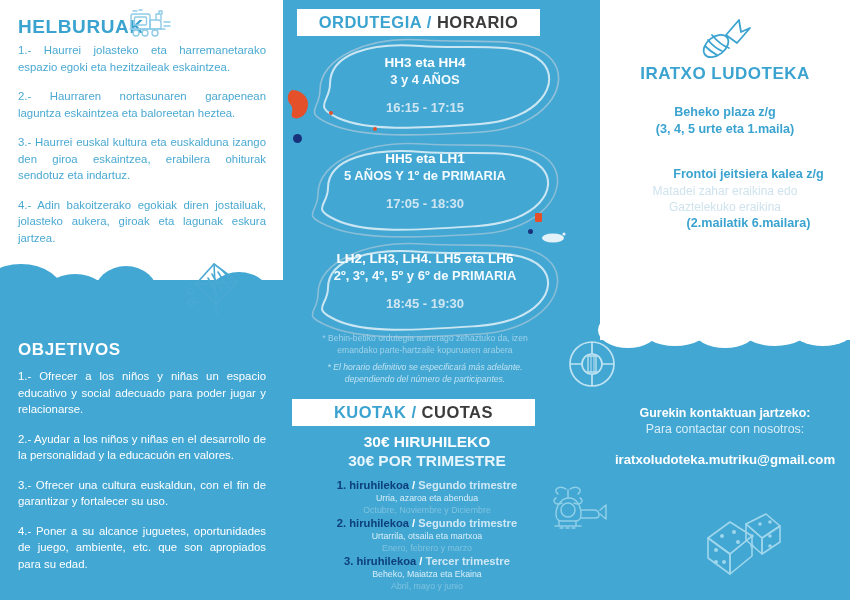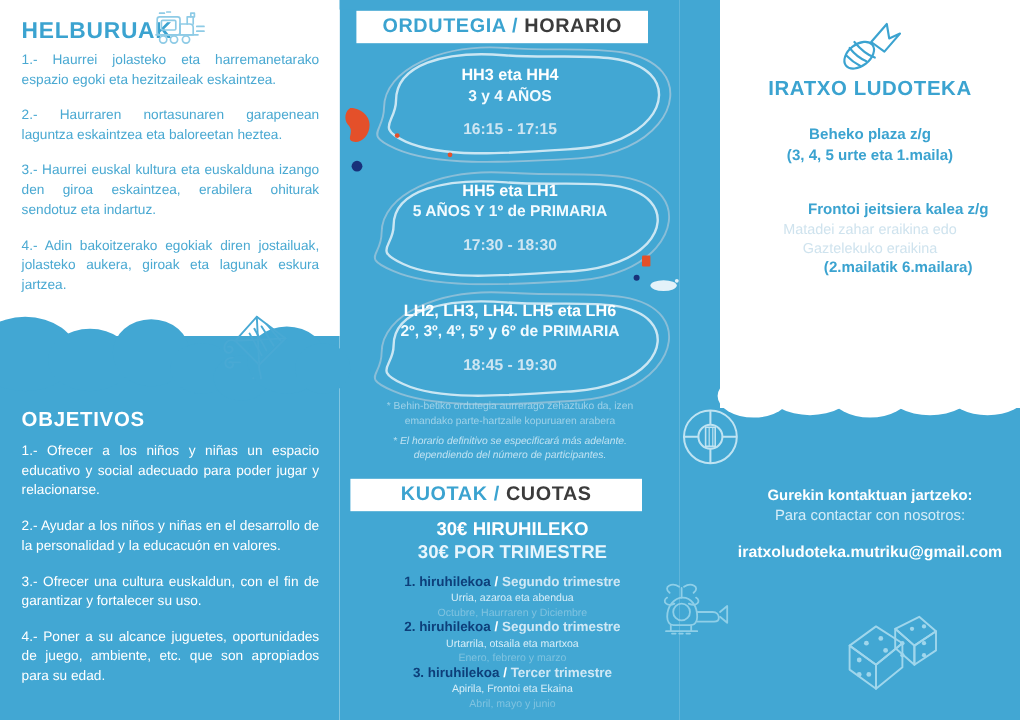--- a/index.html
+++ b/index.html
@@ -207,21 +207,21 @@
   </div>
 
   <div class="sched" style="top:54px;">
     <div class="l1">HH3 eta HH4</div>
     <div class="l2">3 y 4 AÑOS</div>
     <div class="l3">16:15 - 17:15</div>
   </div>
   <div class="sched" style="top:150px;">
     <div class="l1">HH5 eta LH1</div>
     <div class="l2">5 AÑOS Y 1º de PRIMARIA</div>
-    <div class="l3">17:30 - 18:30</div>
+    <div class="l3">17:05 - 18:30</div>
   </div>
   <div class="sched" style="top:250px;">
     <div class="l1">LH2, LH3, LH4. LH5 eta LH6</div>
     <div class="l2">2º, 3º, 4º, 5º y 6º de PRIMARIA</div>
     <div class="l3">18:45 - 19:30</div>
   </div>
 
   <div class="footnote" style="top:333px;">
     <div>* Behin-betiko ordutegia aurrerago zehaztuko da, izen</div>
     <div>emandako parte-hartzaile kopuruaren arabera</div>
@@ -242,38 +242,38 @@
     <div class="big2">30€ POR TRIMESTRE</div>
   </div>
 
   <div class="tri" style="top:478px;">
     <div class="hd">
       <span class="a">1. hiruhilekoa</span>
       <span class="b">/</span>
       <span class="c">Segundo trimestre</span>
     </div>
     <div class="s1">Urria, azaroa eta abendua</div>
-    <div class="s2">Octubre, Haurraren y Diciembre</div>
+    <div class="s2">Octubre, Noviembre y Diciembre</div>
   </div>
   <div class="tri" style="top:516px;">
     <div class="hd">
       <span class="a">2. hiruhilekoa</span>
       <span class="b">/</span>
       <span class="c">Segundo trimestre</span>
     </div>
     <div class="s1">Urtarrila, otsaila eta martxoa</div>
     <div class="s2">Enero, febrero y marzo</div>
   </div>
   <div class="tri" style="top:554px;">
     <div class="hd">
       <span class="a">3. hiruhilekoa</span>
       <span class="b">/</span>
       <span class="c">Tercer trimestre</span>
     </div>
-    <div class="s1">Apirila, Frontoi eta Ekaina</div>
+    <div class="s1">Beheko, Maiatza eta Ekaina</div>
     <div class="s2">Abril, mayo y junio</div>
   </div>
 
   <div class="ico" style="left:694px;top:16px;">
     <svg width="58" height="46" viewBox="0 0 58 46" fill="none" stroke="#3ba3d0" stroke-width="1.8" stroke-linecap="round" stroke-linejoin="round">
       <ellipse cx="22" cy="30" rx="14" ry="9" transform="rotate(-38 22 30)"></ellipse>
       <path d="M14 24 c4 5 9 9 14 11 M18 19 c5 6 11 11 17 13 M11 30 c4 4 8 7 12 9"></path>
       <path d="M32 19 L45 4 L47 16 L56 12 L43 27 Z"></path>
     </svg>
   </div>

